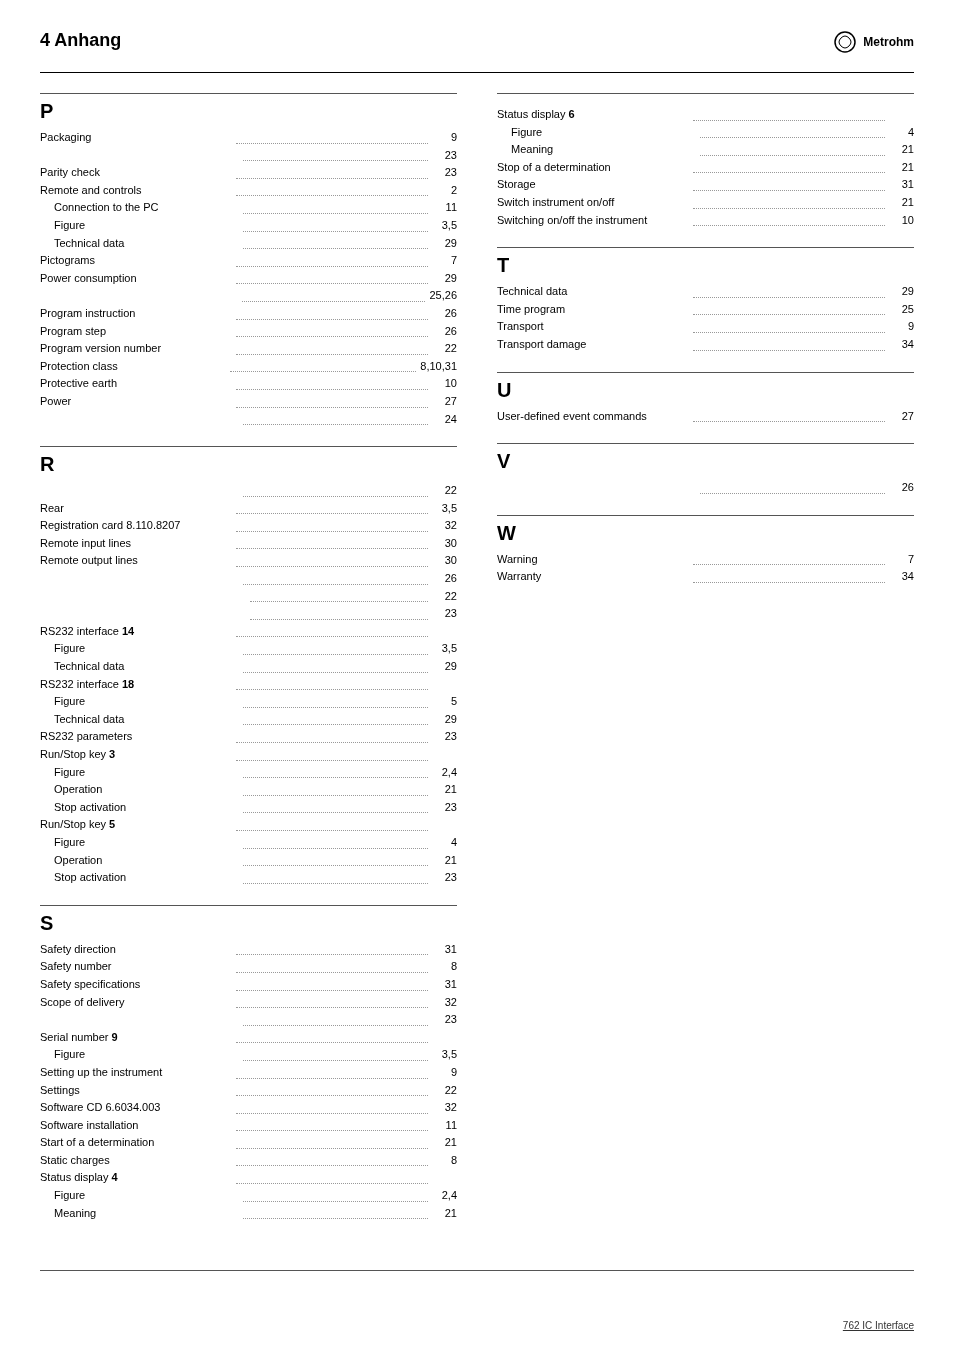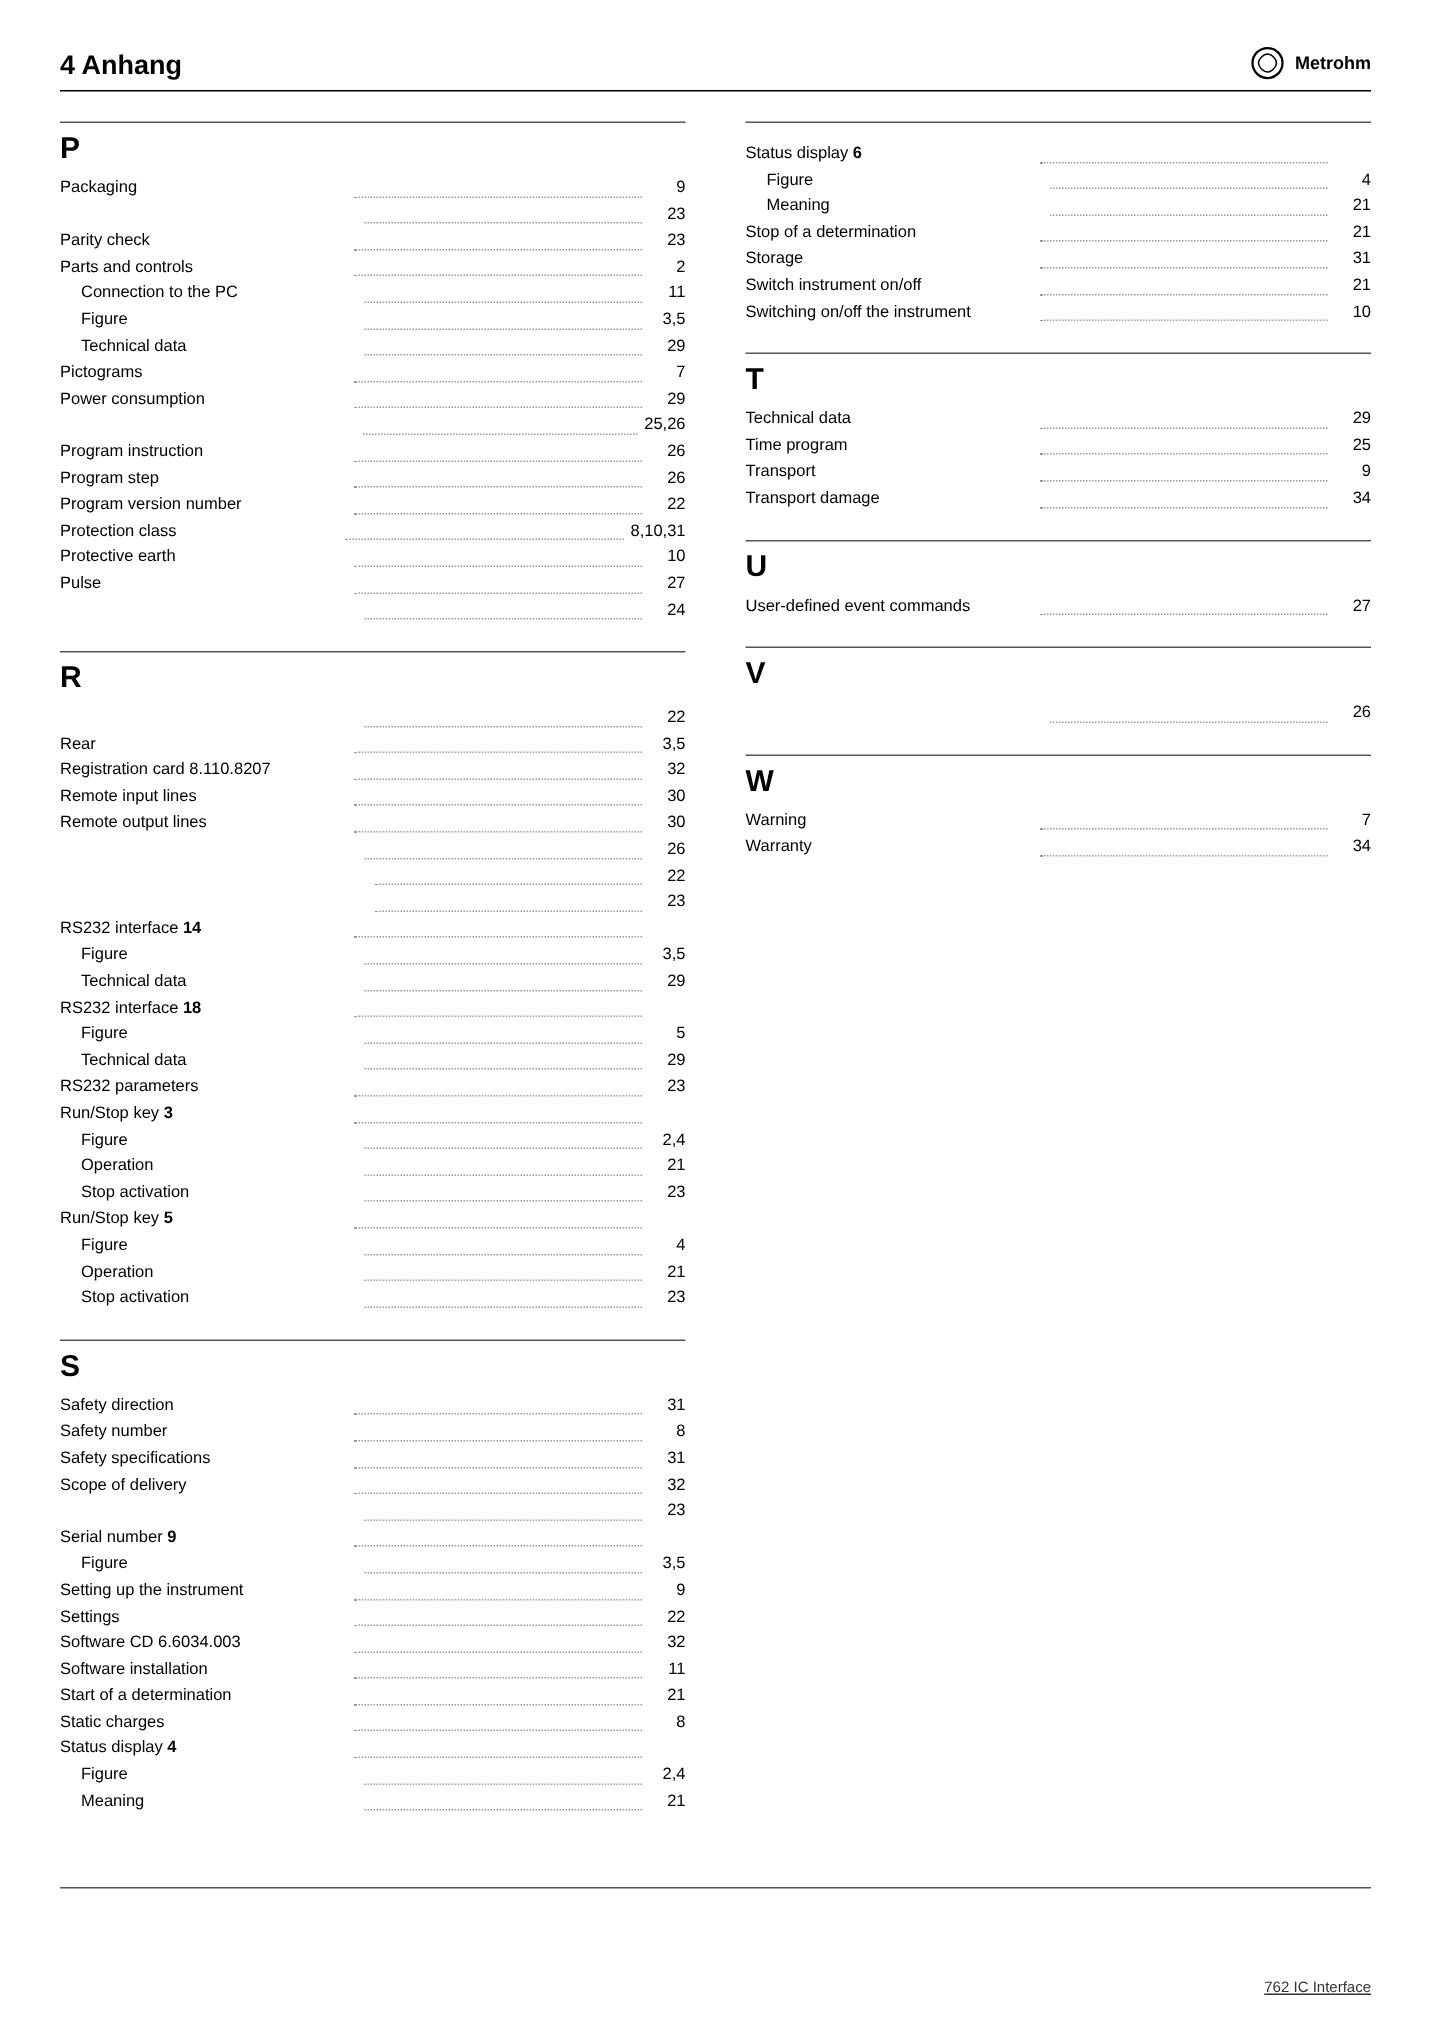--- a/index.html
+++ b/index.html
@@ -8,23 +8,23 @@
       font-size: 11px;
       background: #fff;
       color: #000;
       width: 954px;
       min-height: 1351px;
       padding: 30px 40px 40px 40px;
     }
     .page-header {
       display: flex;
       justify-content: space-between;
-      align-items: flex-end;
+      align-items: flex-start;
       border-bottom: 1px solid #000;
-      padding-bottom: 6px;
+      padding-bottom: 18px;
       margin-bottom: 20px;
     }
     .page-header-title {
       font-size: 18px;
       font-weight: bold;
     }
     .logo-area {
       display: flex;
       align-items: center;
       gap: 6px;
@@ -124,21 +124,21 @@
         <span class="label"></span>
         <span class="dots"></span>
         <span class="page-num">23</span>
       </div>
       <div class="index-entry">
         <span class="label">Parity check</span>
         <span class="dots"></span>
         <span class="page-num">23</span>
       </div>
       <div class="index-entry">
-        <span class="label">Parts and controls</span>
+        <span class="label">Remote and controls</span>
         <span class="dots"></span>
         <span class="page-num">2</span>
       </div>
       <div class="index-entry indent-1">
         <span class="label">Connection to the PC</span>
         <span class="dots"></span>
         <span class="page-num">11</span>
       </div>
       <div class="index-entry indent-1">
         <span class="label">Figure</span>
@@ -184,21 +184,21 @@
         <span class="label">Protection class</span>
         <span class="dots"></span>
         <span class="page-num">8,10,31</span>
       </div>
       <div class="index-entry">
         <span class="label">Protective earth</span>
         <span class="dots"></span>
         <span class="page-num">10</span>
       </div>
       <div class="index-entry">
-        <span class="label">Pulse</span>
+        <span class="label">Power</span>
         <span class="dots"></span>
         <span class="page-num">27</span>
       </div>
       <div class="index-entry indent-1">
         <span class="label"></span>
         <span class="dots"></span>
         <span class="page-num">24</span>
       </div>
     </div>
 

